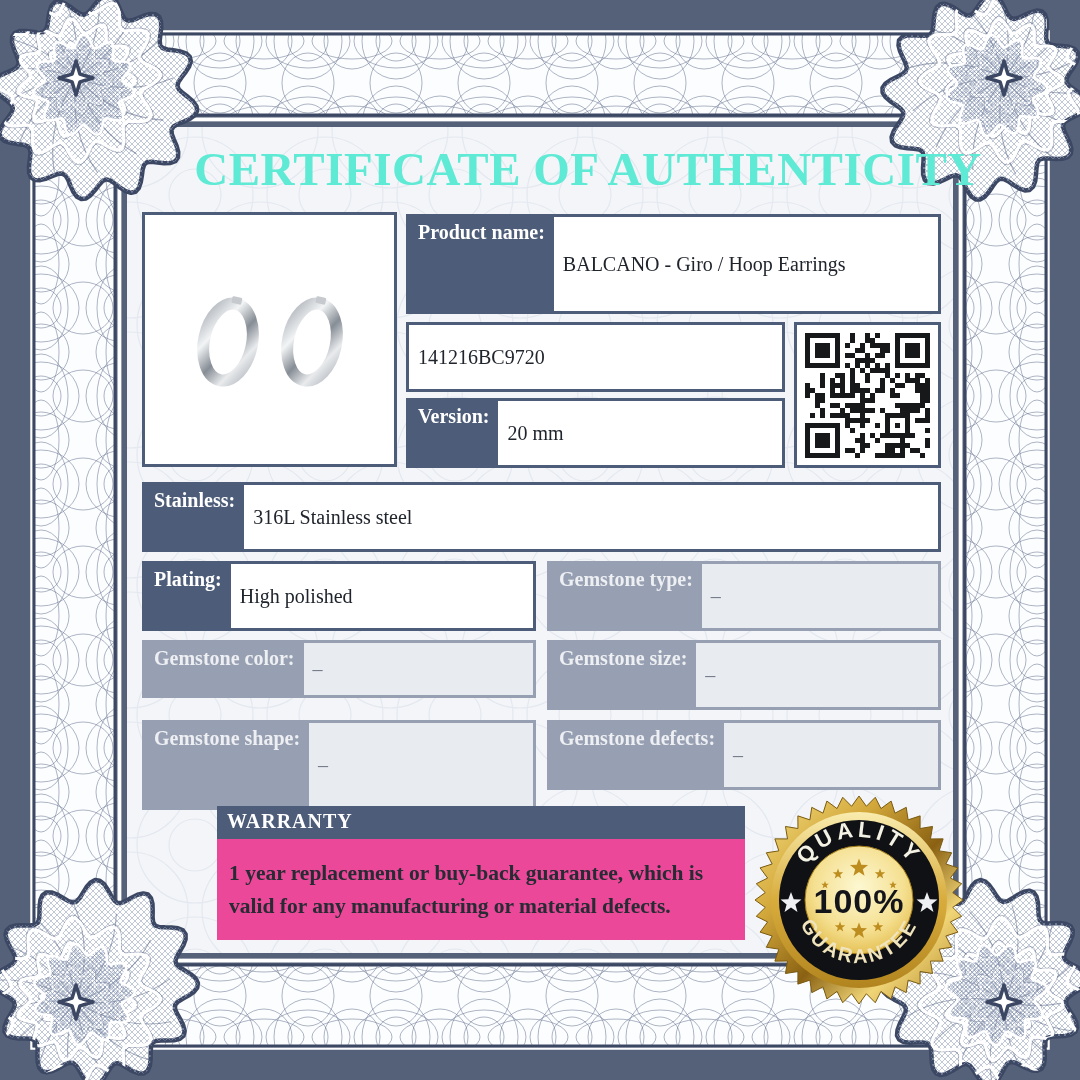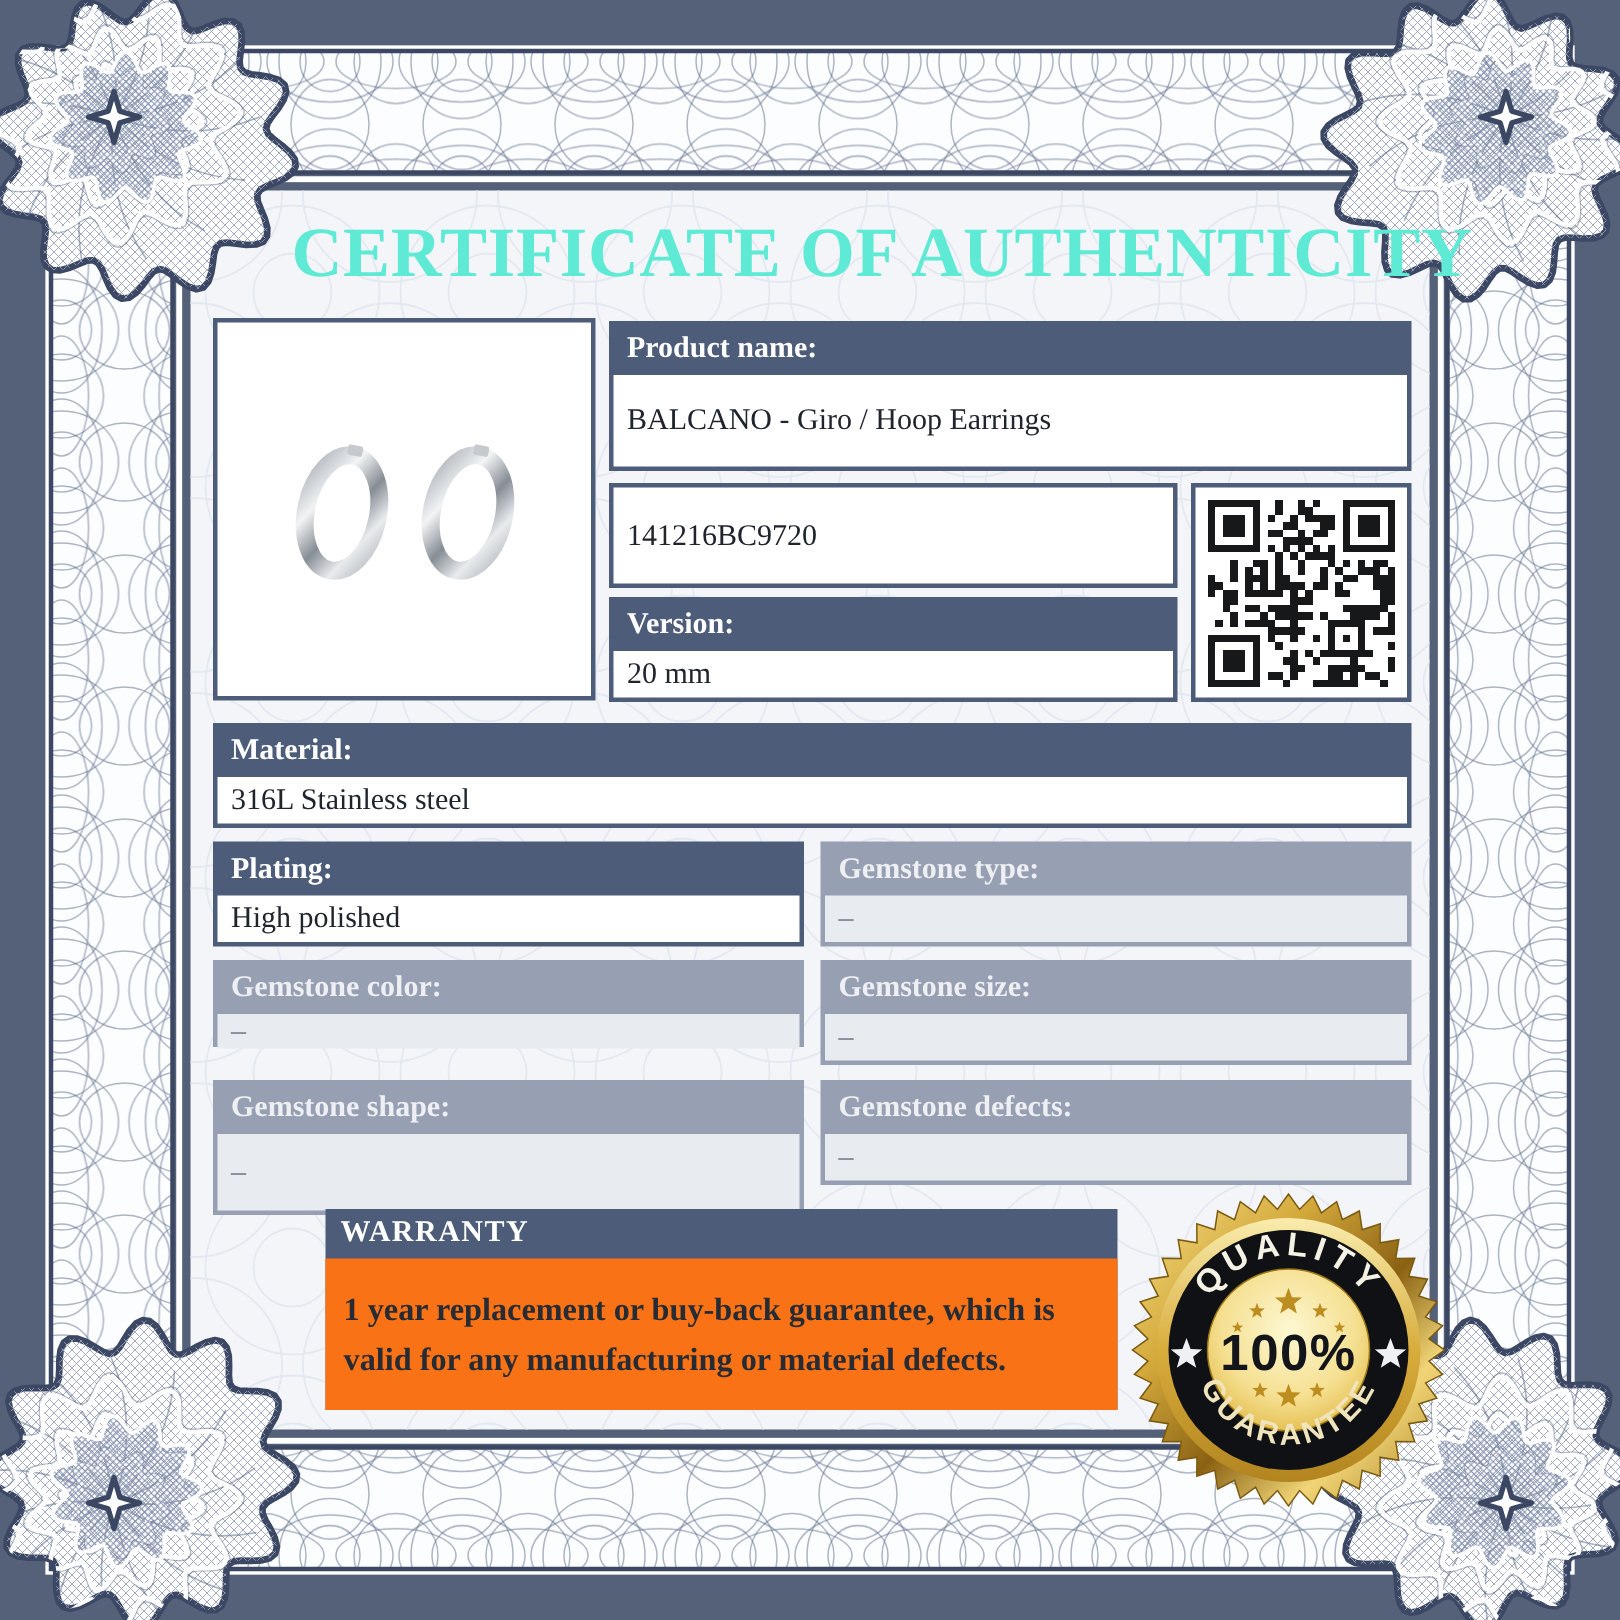--- a/index.html
+++ b/index.html
@@ -2,37 +2,37 @@
 <html><head>
 <meta charset="utf-8">
 <style>
   html,body{margin:0;padding:0;background:#333;}
   #page{position:relative;width:1080px;height:1080px;overflow:hidden;
         font-family:"Liberation Serif","DejaVu Serif",serif;background:#556079;}
   #bg{position:absolute;left:0;top:0;z-index:0;}
   #title{position:absolute;left:0;top:142px;width:1080px;text-align:center;
          font-size:47px;font-weight:bold;letter-spacing:.5px;color:#5eead4;z-index:1;padding-left:48px;}
   .field{position:absolute;background:#4d5c78;padding:3px;box-sizing:border-box;
-         display:flex;flex-direction:column;z-index:1;}
+         display:flex;flex-direction:row;z-index:1;}
   .flabel{color:#ffffff;font-weight:bold;font-size:20px;padding:4px 9px 6px;flex:0 0 auto;}
   .fvalue{background:#ffffff;color:#20252d;font-size:20px;padding:0 9px;flex:1 1 auto;
           display:flex;align-items:center;}
   .field.faded{background:#97a0b2;}
   .field.faded .flabel{color:#edeff3;}
   .field.faded .fvalue{background:#e8ebf0;color:#6f7887;}
   #photo-box{position:absolute;left:142px;top:212px;width:255px;height:255px;background:#fff;
              border:3px solid #4d5c78;box-sizing:border-box;display:flex;align-items:center;
              justify-content:center;z-index:1;}
   #qr-box{position:absolute;left:794px;top:322px;width:147px;height:146px;background:#fff;
           border:3px solid #4d5c78;box-sizing:border-box;display:flex;align-items:center;
           justify-content:center;z-index:1;}
   #warranty{position:absolute;left:217px;top:806px;width:528px;height:134px;background:#4d5c78;
             padding:0;box-sizing:border-box;display:flex;flex-direction:column;z-index:1;}
   #warranty .wlabel{color:#fff;font-weight:bold;font-size:20px;letter-spacing:1px;padding:4px 10px 6px;}
-  #warranty .wbody{background:#f97316;color:#272b33;font-weight:bold;font-size:21.5px;line-height:1.5;
+  #warranty .wbody{background:#ec4899;color:#272b33;font-weight:bold;font-size:21.5px;line-height:1.5;
                    padding:4px 12px;flex:1;display:flex;align-items:center;}
   #seal{position:absolute;left:750px;top:791px;width:218px;height:218px;z-index:2;}
   .sans{font-family:"Liberation Sans","DejaVu Sans",sans-serif;}
 </style>
 </head>
 <body>
 
 <div id="page">
 
   <svg id="bg" width="1080" height="1080" viewBox="0 0 1080 1080">
@@ -553,21 +553,21 @@
         <rect x="15" y="24" width="1" height="1" fill="#17181a"></rect>
         <rect x="16" y="24" width="1" height="1" fill="#17181a"></rect>
         <rect x="17" y="24" width="1" height="1" fill="#17181a"></rect>
         <rect x="18" y="24" width="1" height="1" fill="#17181a"></rect>
         <rect x="19" y="24" width="1" height="1" fill="#17181a"></rect>
         <rect x="23" y="24" width="1" height="1" fill="#17181a"></rect>
       </svg>
   </div>
 
   <div class="field" style="left:142px;top:482px;width:799px;height:70px">
-    <div class="flabel">Material:</div>
+    <div class="flabel">Stainless:</div>
     <div class="fvalue">316L Stainless steel</div>
   </div>
 
   <div class="field" style="left:142px;top:561px;width:394px;height:70px">
     <div class="flabel">Plating:</div>
     <div class="fvalue">High polished</div>
   </div>
   <div class="field faded" style="left:547px;top:561px;width:394px;height:70px">
     <div class="flabel">Gemstone type:</div>
     <div class="fvalue">–</div>

